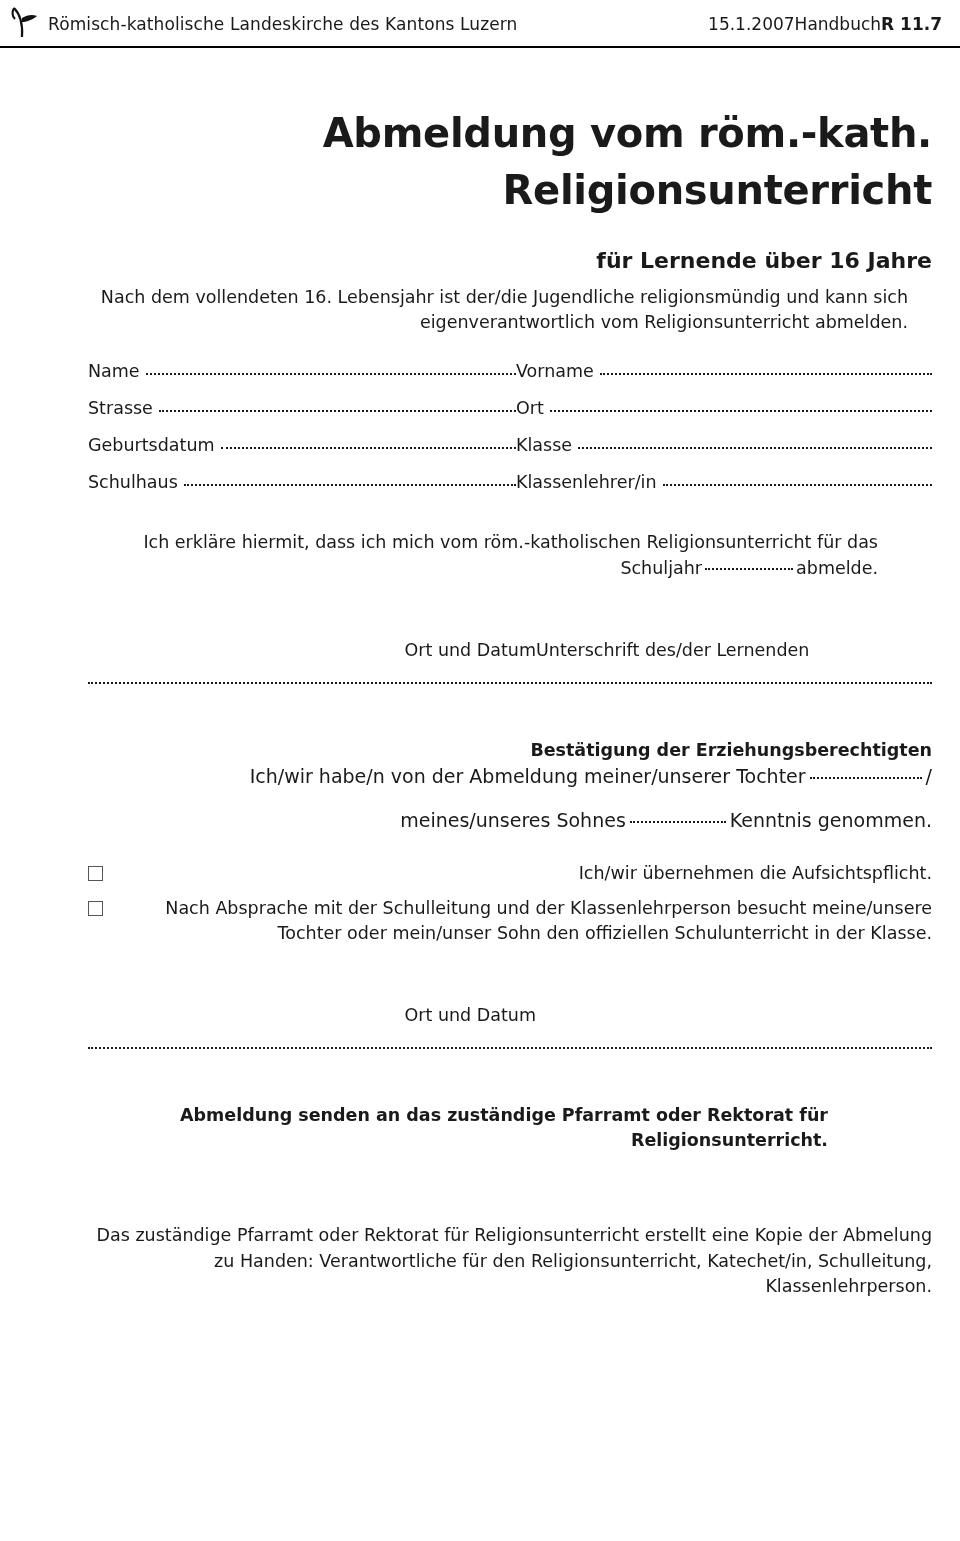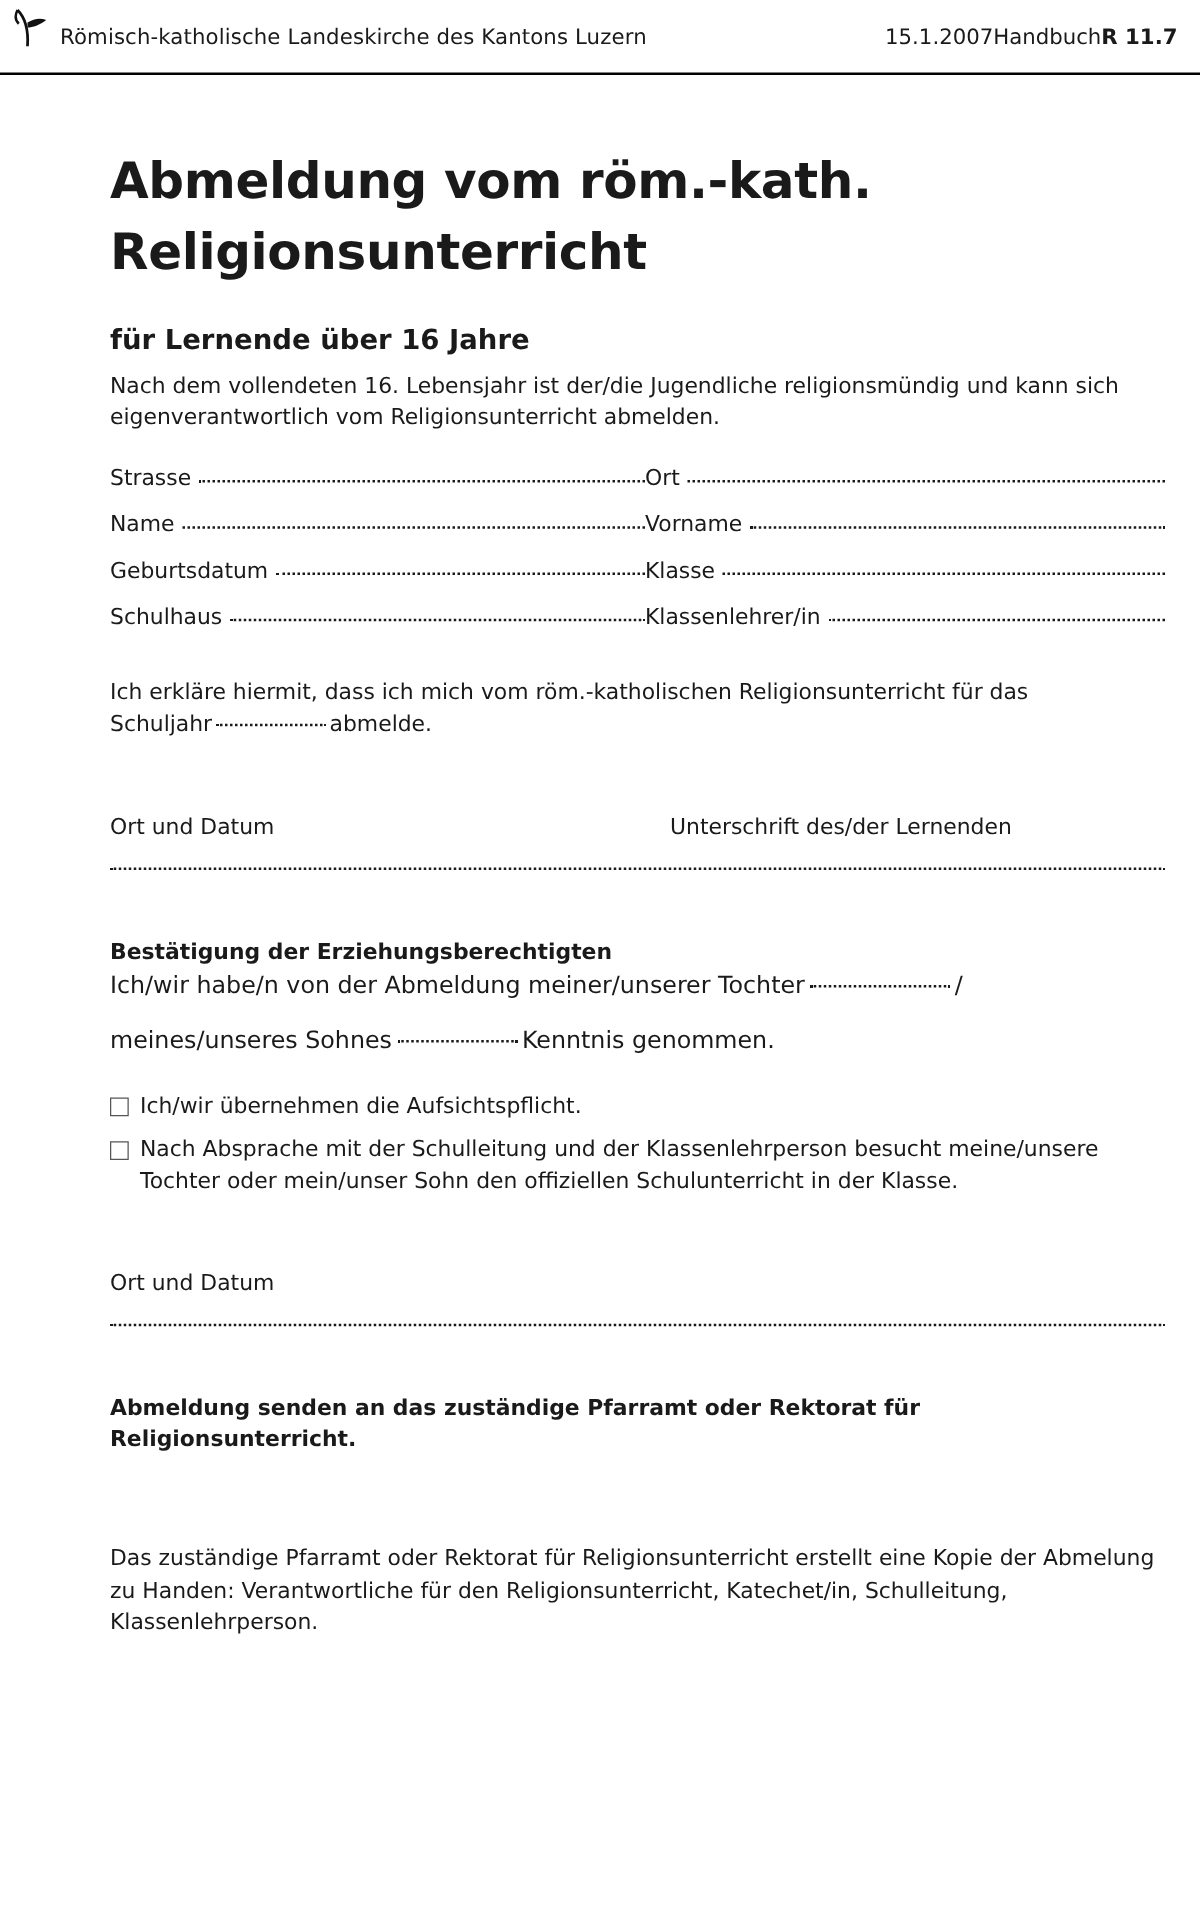--- a/index.html
+++ b/index.html
@@ -12,21 +12,21 @@
     height: 1541px;
     font-family: "DejaVu Sans", "Liberation Sans", sans-serif;
     color: #1a1a1a;
     position: relative;
     overflow: hidden;
   }
 
   
   .page-header {
     position: relative;
-    height: 60px;
+    height: 48px;
     padding: 0 18px 0 48px;
     display: flex;
     align-items: center;
     justify-content: space-between;
     box-sizing: border-box;
   }
   .header-left {
     font-size: 17px;
     letter-spacing: 0.1px;
     white-space: nowrap;
@@ -58,20 +58,21 @@
 
   
   .sheet {
     padding: 0 18px 0 18px;
     box-sizing: border-box;
   }
   .content {
     padding-left: 70px;
     padding-right: 10px;
     box-sizing: border-box;
+    text-align: right;
   }
 
   h1.doc-title {
     font-size: 40px;
     font-weight: bold;
     line-height: 1.18;
     margin: 62px 0 0 0;
     letter-spacing: -0.3px;
   }
   h1.doc-title .line2 { display: block; margin-top: 10px; }
@@ -244,36 +245,36 @@
     </h1>
 
     <h2 class="doc-subtitle">für Lernende über 16 Jahre</h2>
 
     <p class="intro">Nach dem vollendeten 16. Lebensjahr ist der/die Jugendliche religionsmündig und kann sich eigenverantwortlich vom Religionsunterricht abmelden.</p>
 
     <div class="fields">
 
       <div class="field-row">
         <div class="field left">
+          <span class="field-label">Name</span>
+          <span class="dots"></span>
+        </div>
+        <div class="field right">
+          <span class="field-label">Vorname</span>
+          <span class="dots"></span>
+        </div>
+      </div>
+
+      <div class="field-row">
+        <div class="field left">
           <span class="field-label">Strasse</span>
           <span class="dots"></span>
         </div>
         <div class="field right">
           <span class="field-label">Ort</span>
-          <span class="dots"></span>
-        </div>
-      </div>
-
-      <div class="field-row">
-        <div class="field left">
-          <span class="field-label">Name</span>
-          <span class="dots"></span>
-        </div>
-        <div class="field right">
-          <span class="field-label">Vorname</span>
           <span class="dots"></span>
         </div>
       </div>
 
       <div class="field-row">
         <div class="field left">
           <span class="field-label">Geburtsdatum</span>
           <span class="dots"></span>
         </div>
         <div class="field right">

